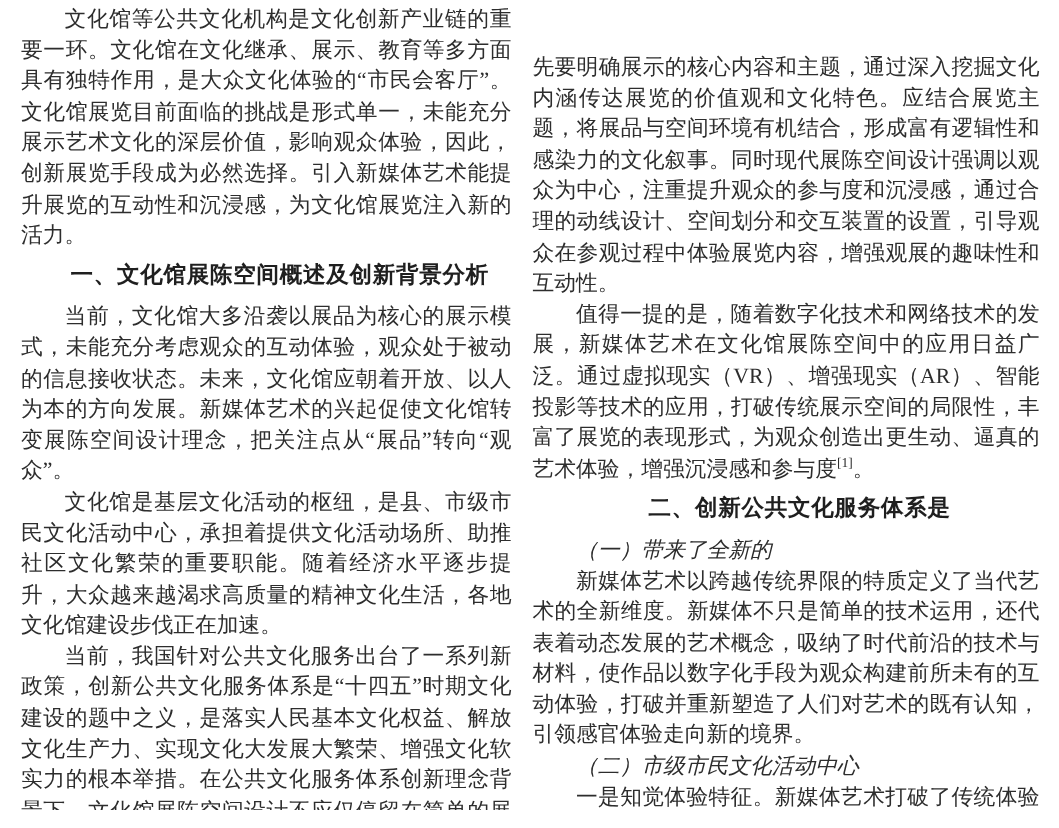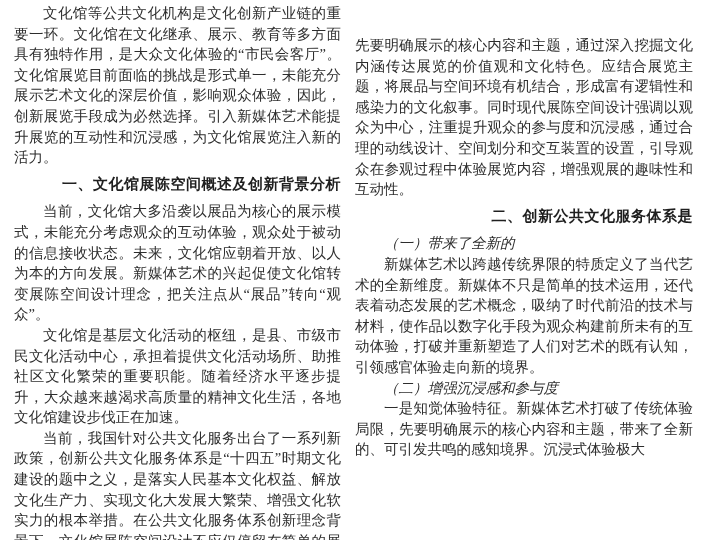--- a/index.html
+++ b/index.html
@@ -36,21 +36,21 @@
   p.no-indent    { text-indent: 0; }
 
   h2.section-heading {
     margin: 6px 0 7px 0;
     font-family: "Liberation Sans", "DejaVu Sans", sans-serif;
     font-weight: 700;
     font-size: 15px;
     line-height: 20.6px;
     color: #1f1f1f;
     text-indent: 1.2em;
-    text-align: right;
+    text-align: center;
     letter-spacing: 0.5px;
   }
 
   p.sub-heading {
     margin: 0;
     font-size: 14.5px;
     line-height: 20.6px;
     color: #2d2d2d;
     font-style: italic;   
     text-indent: 2em;
@@ -75,25 +75,26 @@
     <p class="body-para first-indent">当前，文化馆大多沿袭以展品为核心的展示模式，未能充分考虑观众的互动体验，观众处于被动的信息接收状态。未来，文化馆应朝着开放、以人为本的方向发展。新媒体艺术的兴起促使文化馆转变展陈空间设计理念，把关注点从“展品”转向“观众”。</p>
 
     <p class="body-para first-indent">文化馆是基层文化活动的枢纽，是县、市级市民文化活动中心，承担着提供文化活动场所、助推社区文化繁荣的重要职能。随着经济水平逐步提升，大众越来越渴求高质量的精神文化生活，各地文化馆建设步伐正在加速。</p>
 
     <p class="body-para first-indent">当前，我国针对公共文化服务出台了一系列新政策，创新公共文化服务体系是“十四五”时期文化建设的题中之义，是落实人民基本文化权益、解放文化生产力、实现文化大发展大繁荣、增强文化软实力的根本举措。在公共文化服务体系创新理念背景下，文化馆展陈空间设计不应仅停留在简单的展品陈列上，而应注重空间的文化内涵、观众的参与体验、科技的应用创新，这要求文化馆展陈空间设计首</p>
   </div>
 
   <div class="col col-right">
     <p class="body-para no-indent">先要明确展示的核心内容和主题，通过深入挖掘文化内涵传达展览的价值观和文化特色。应结合展览主题，将展品与空间环境有机结合，形成富有逻辑性和感染力的文化叙事。同时现代展陈空间设计强调以观众为中心，注重提升观众的参与度和沉浸感，通过合理的动线设计、空间划分和交互装置的设置，引导观众在参观过程中体验展览内容，增强观展的趣味性和互动性。</p>
 
+    <p class="body-para first-indent"><span>值得一提的是，随着数字化技术和网络技术的发展，新媒体艺术在文化馆展陈空间中的应用日益广泛。通过虚拟现实（VR）、增强现实（AR）、智能投影等技术的应用，打破传统展示空间的局限性，丰富了展览的表现形式，为观众创造出更生动、逼真的艺术体验，增强沉浸感和参与度</span><sup class="ref-mark">[1]</sup><span>。</span></p>
 
     <h2 class="section-heading">二、创新公共文化服务体系是</h2>
 
     <p class="sub-heading">（一）带来了全新的</p>
 
     <p class="body-para first-indent">新媒体艺术以跨越传统界限的特质定义了当代艺术的全新维度。新媒体不只是简单的技术运用，还代表着动态发展的艺术概念，吸纳了时代前沿的技术与材料，使作品以数字化手段为观众构建前所未有的互动体验，打破并重新塑造了人们对艺术的既有认知，引领感官体验走向新的境界。</p>
 
-    <p class="sub-heading">（二）增强沉浸感和参与度</p>
+    <p class="sub-heading">（二）市级市民文化活动中心</p>
 
     <p class="body-para first-indent">一是知觉体验特征。新媒体艺术打破了传统体验局限，先要明确展示的核心内容和主题，带来了全新的、可引发共鸣的感知境界。沉浸式体验极大</p>
   </div>
 
 </div>
 
 </body></html>

